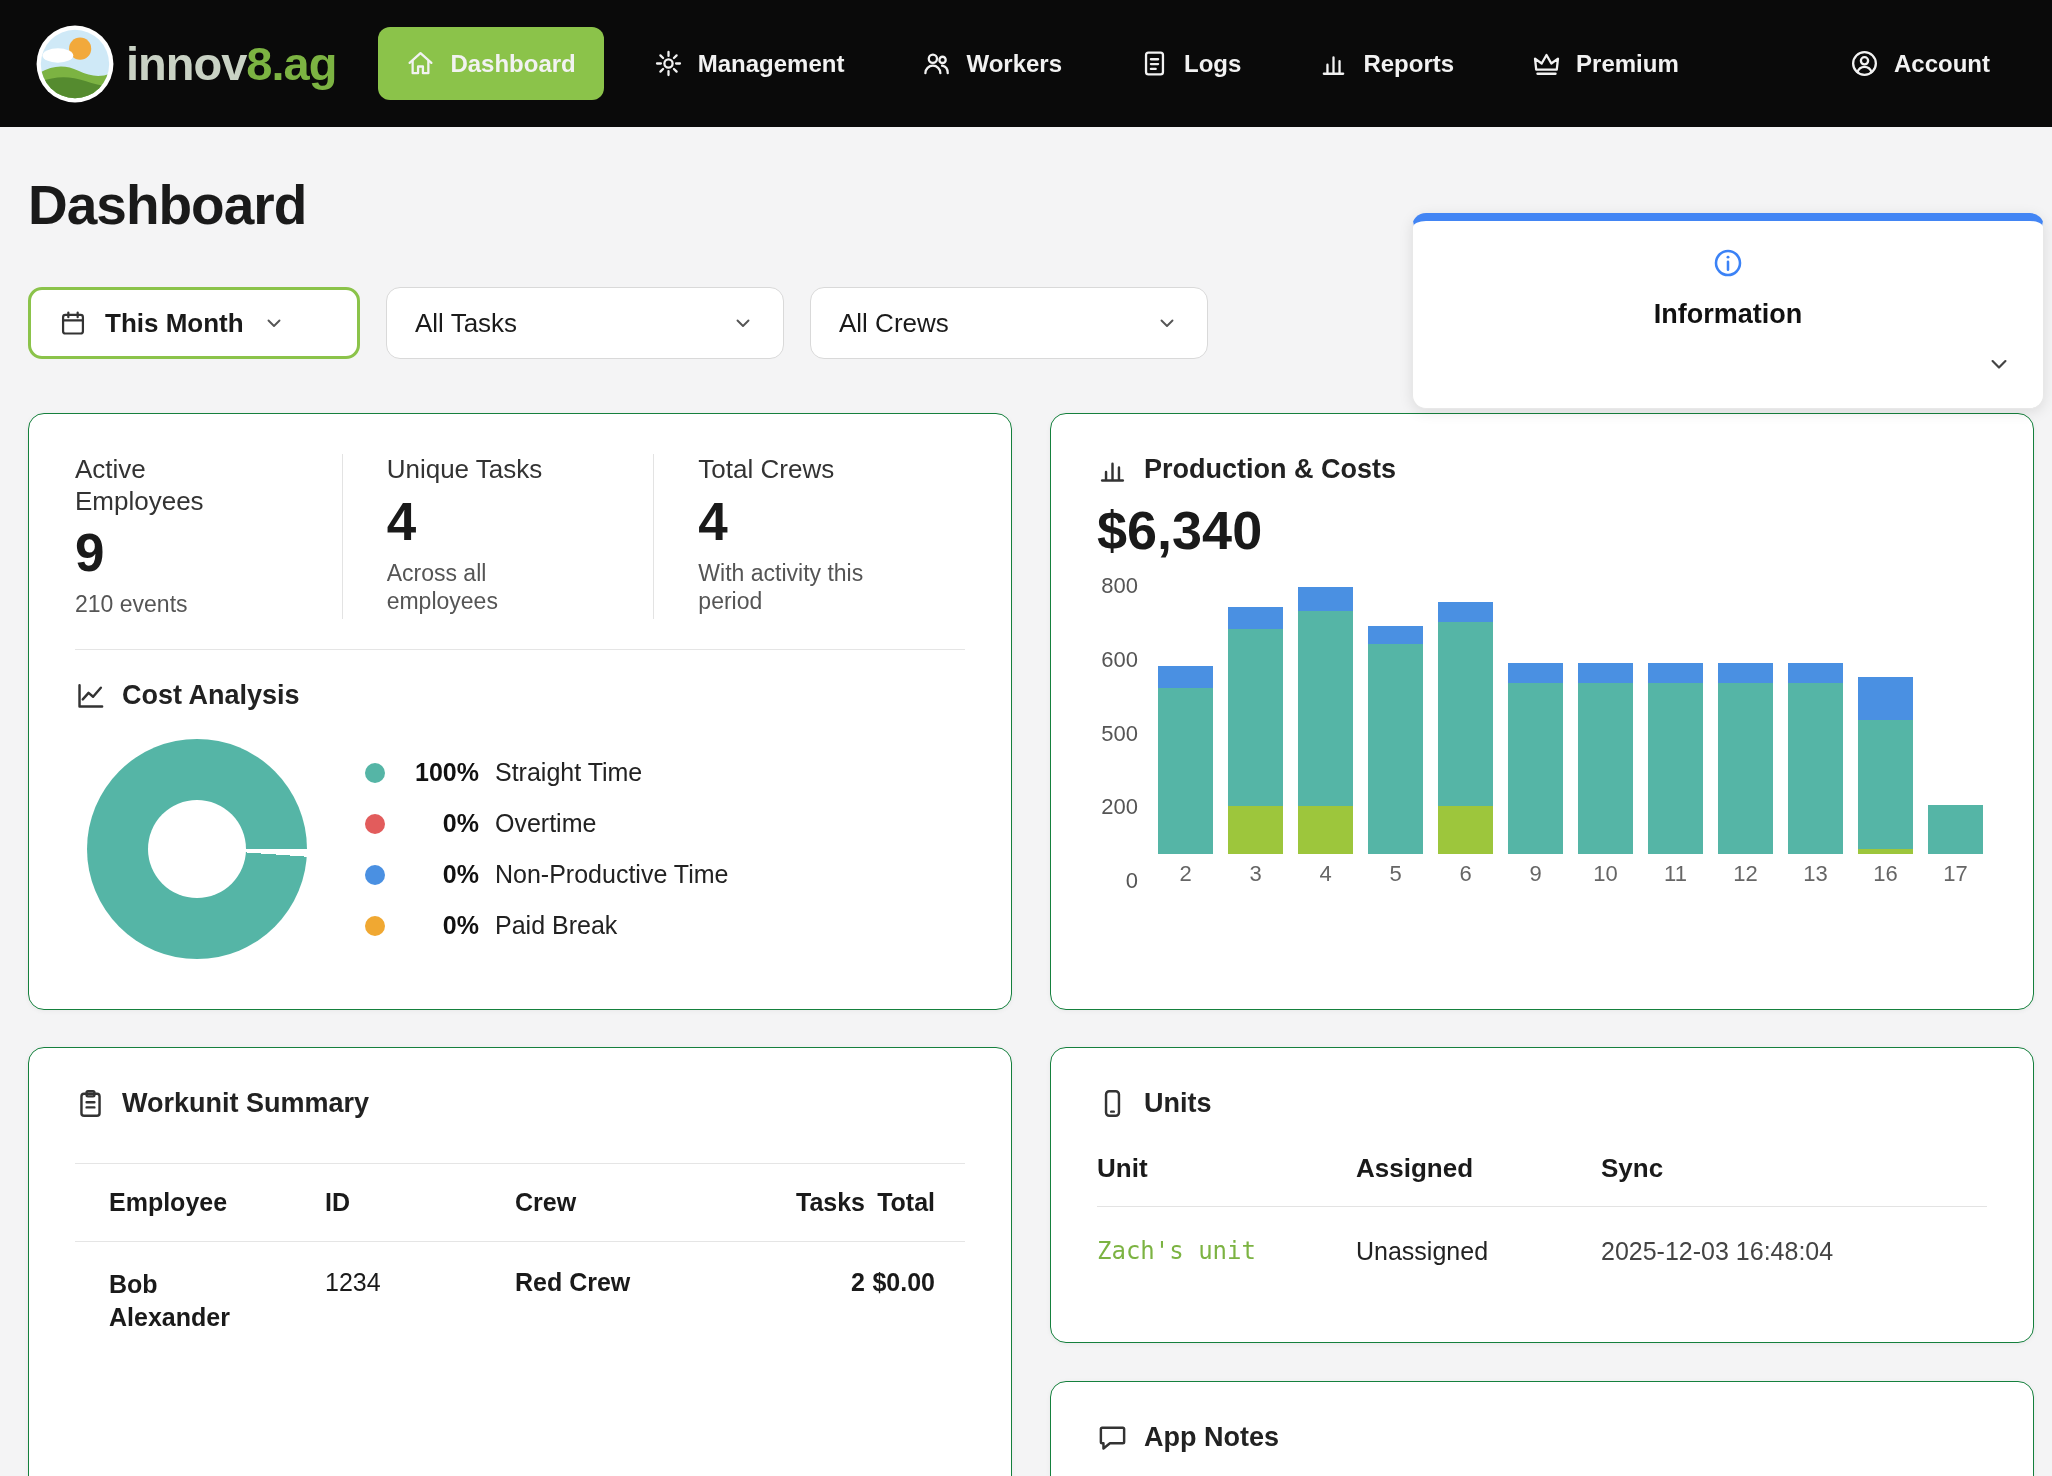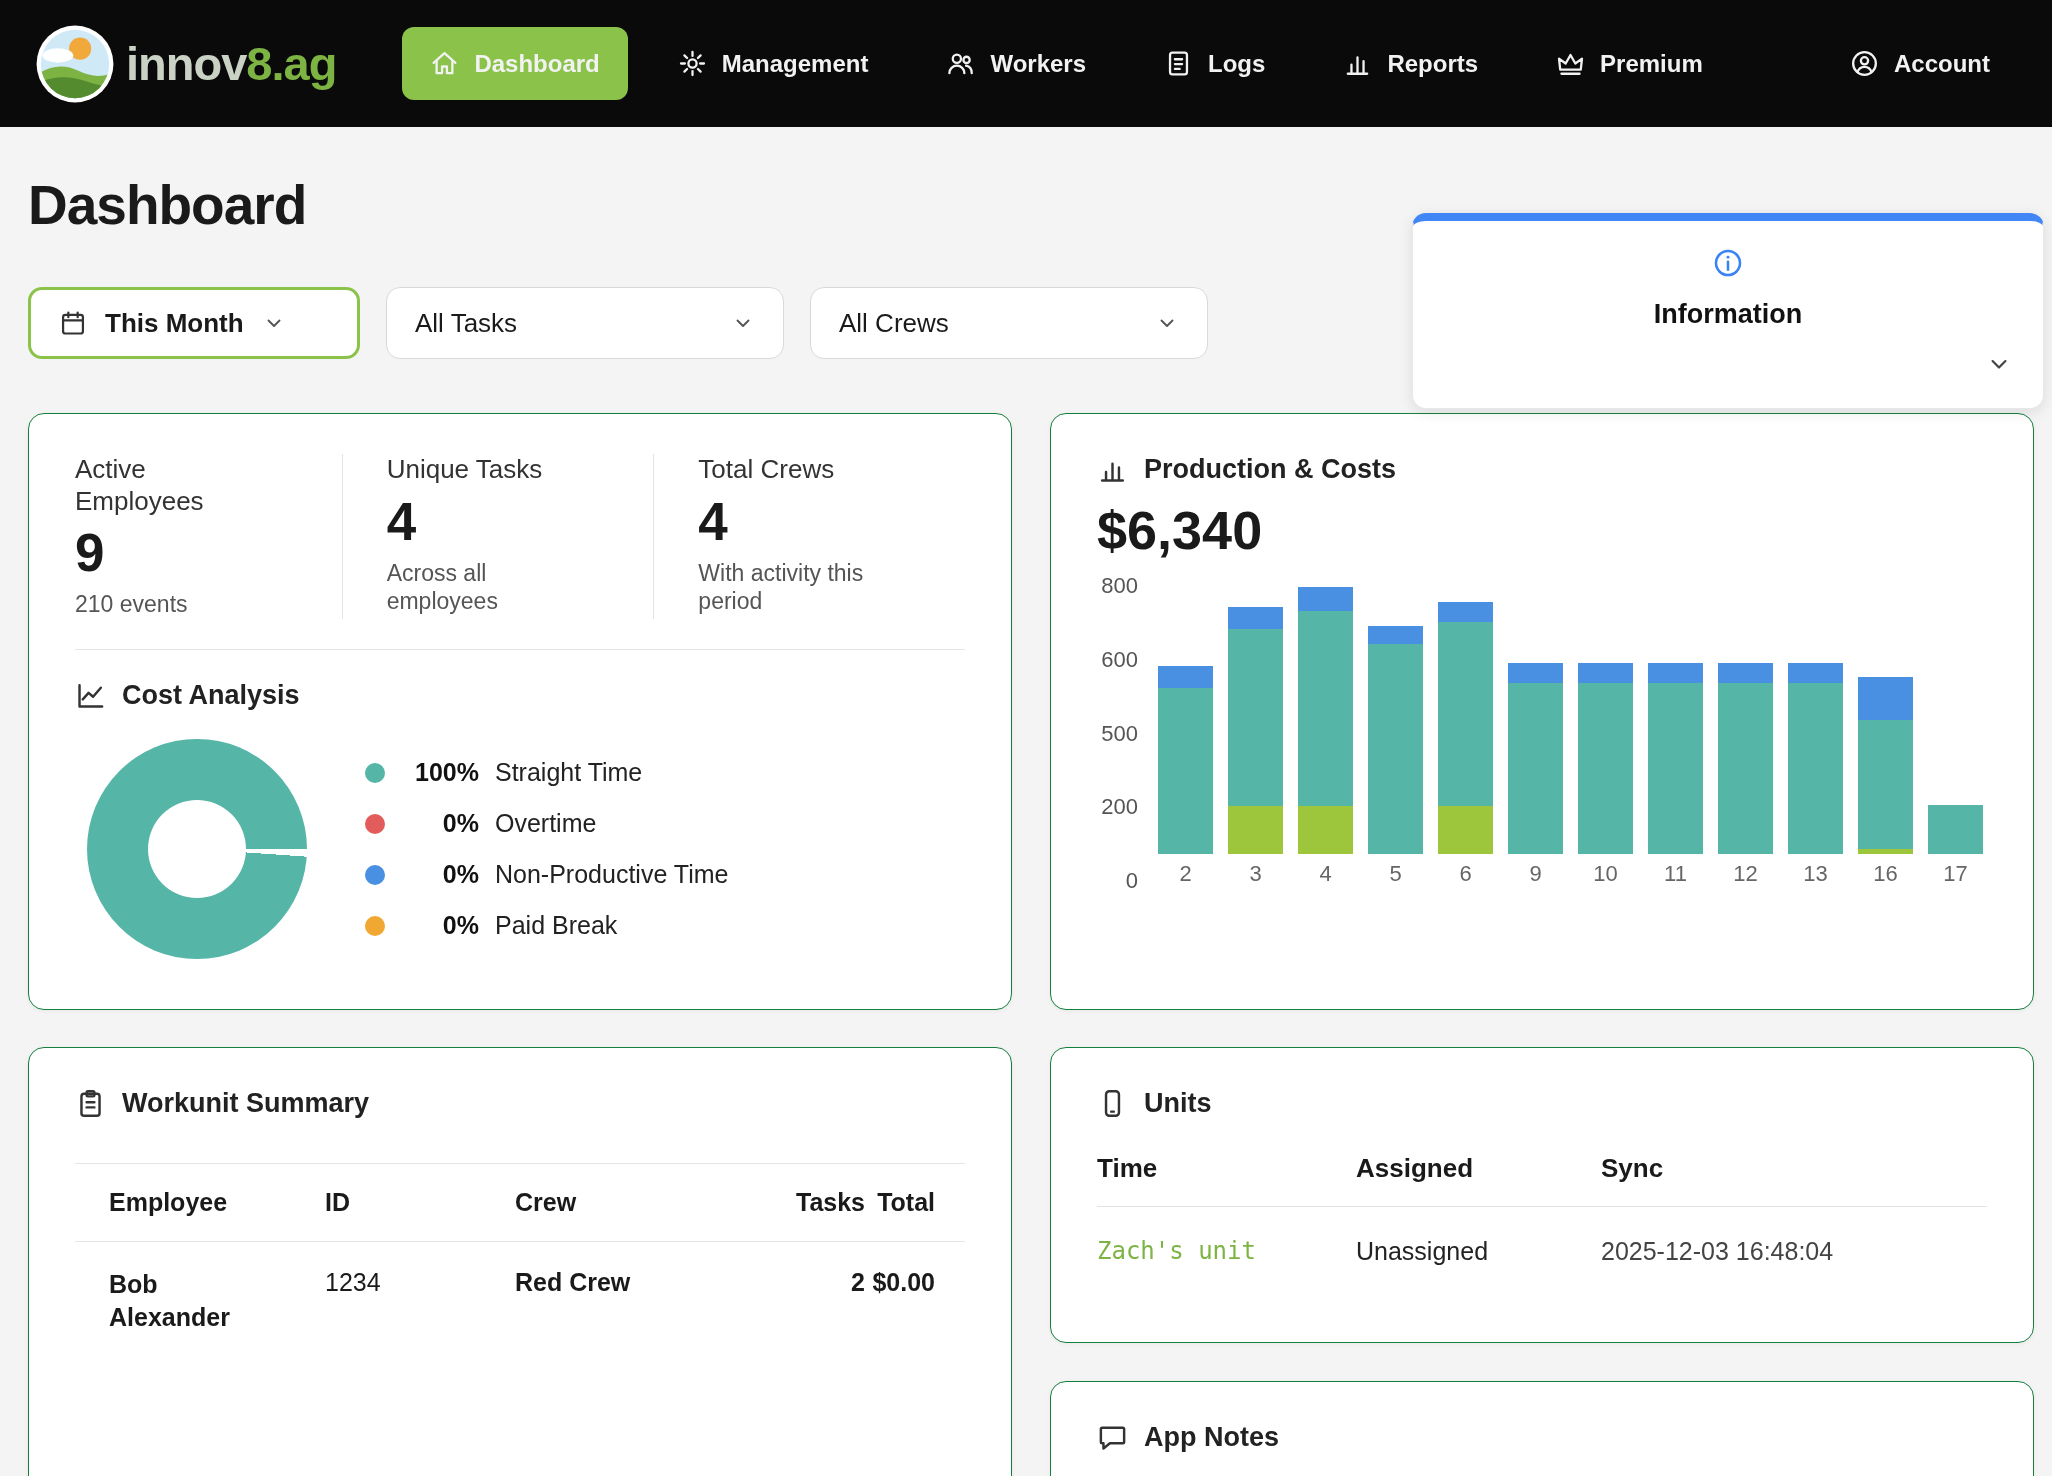--- a/index.html
+++ b/index.html
@@ -2,21 +2,21 @@
 <html><head>
 <meta charset="utf-8">
 <style>
   * { box-sizing: border-box; }
   html,body { margin:0; padding:0; width:2052px; height:1476px; overflow:hidden;
     background:#f4f4f5; font-family:"Liberation Sans", sans-serif; color:#1a1a1a; }
 
   
   .topnav { height:127px; background:#0a0a0a; display:flex; align-items:center;
     padding:0 34px; gap:22px; }
-  .logo { display:flex; align-items:center; gap:10px; margin-right:44px; cursor:pointer; }
+  .logo { display:flex; align-items:center; gap:10px; margin-right:20px; cursor:pointer; }
   .logo-mark { width:82px; height:82px; }
   .logo-text { font-size:47px; font-weight:700; letter-spacing:-1px; }
   .lp { color:#c9d2c4; } .ls { color:#7cb342; }
   .nav-item { display:flex; align-items:center; gap:15px; color:#f2f2f2;
     font-size:24px; font-weight:700; padding:22px 28px; border-radius:12px; cursor:pointer; }
   .nav-item svg { width:29px; height:29px; stroke:#f2f2f2; fill:none;
     stroke-width:1.9; stroke-linecap:round; stroke-linejoin:round; }
   .nav-item.active { background:#8bc34a; }
   .nav-item.account { margin-left:auto; }
 
@@ -451,21 +451,21 @@
     <div class="right-col">
       <div class="card units">
         <div class="section-head">
           <svg viewBox="0 0 24 24">
               <rect x="7" y="2.5" width="10" height="19" rx="2.5"></rect>
               <path d="M11 18.3h2"></path>
             </svg>
           <span>Units</span>
         </div>
         <div class="un-head">
-          <div>Time</div>
+          <div>Unit</div>
           <div>Assigned</div>
           <div>Sync</div>
         </div>
         <div class="un-row">
           <div class="unit-name">Zach's unit</div>
           <div class="un-assigned">Unassigned</div>
           <div class="un-sync">2025-12-03 16:48:04</div>
         </div>
       </div>
 

